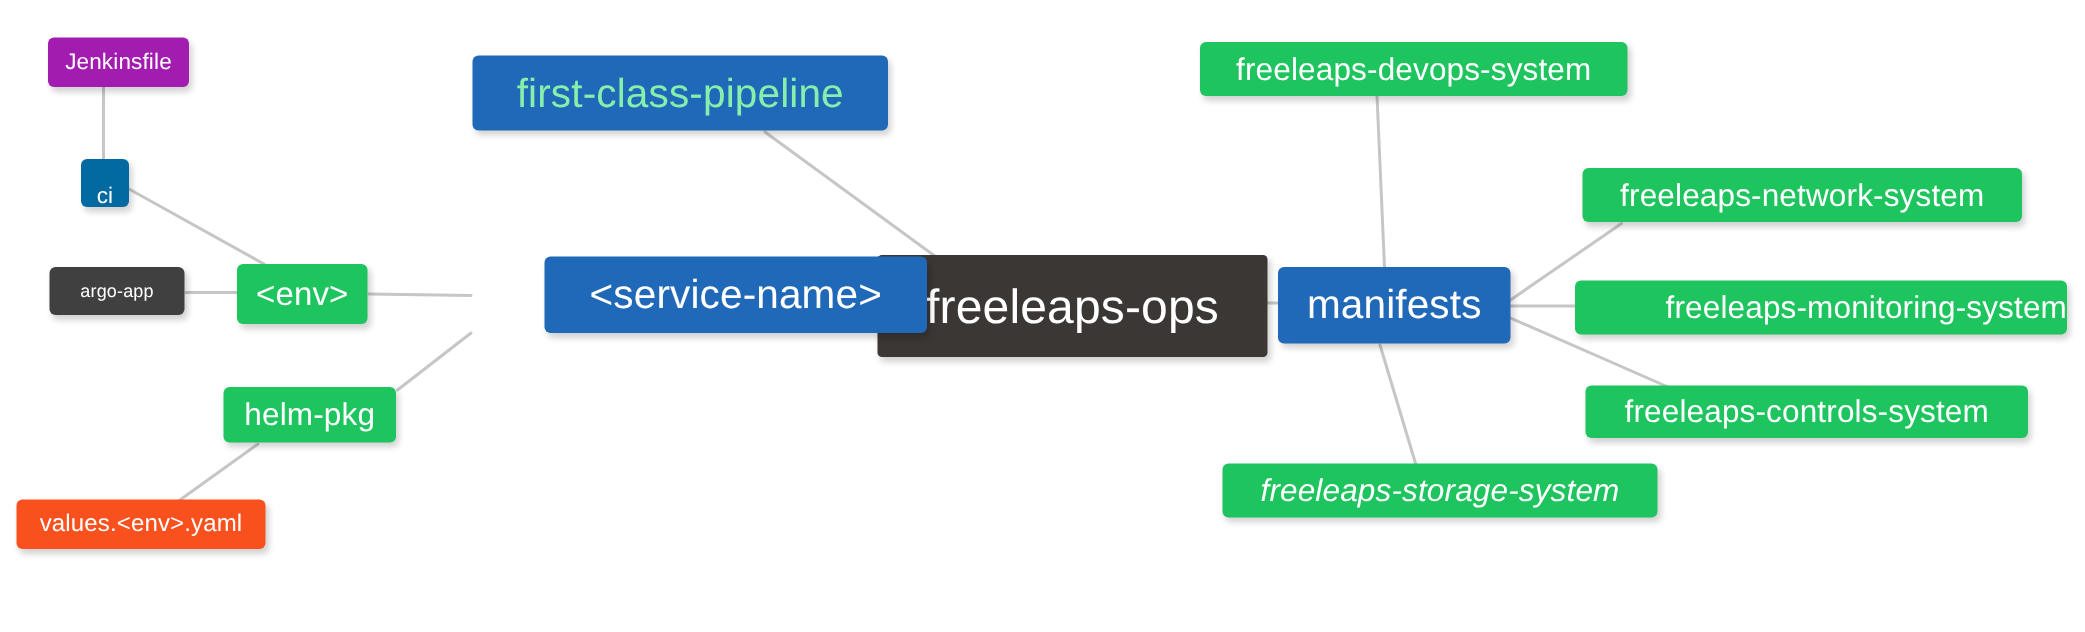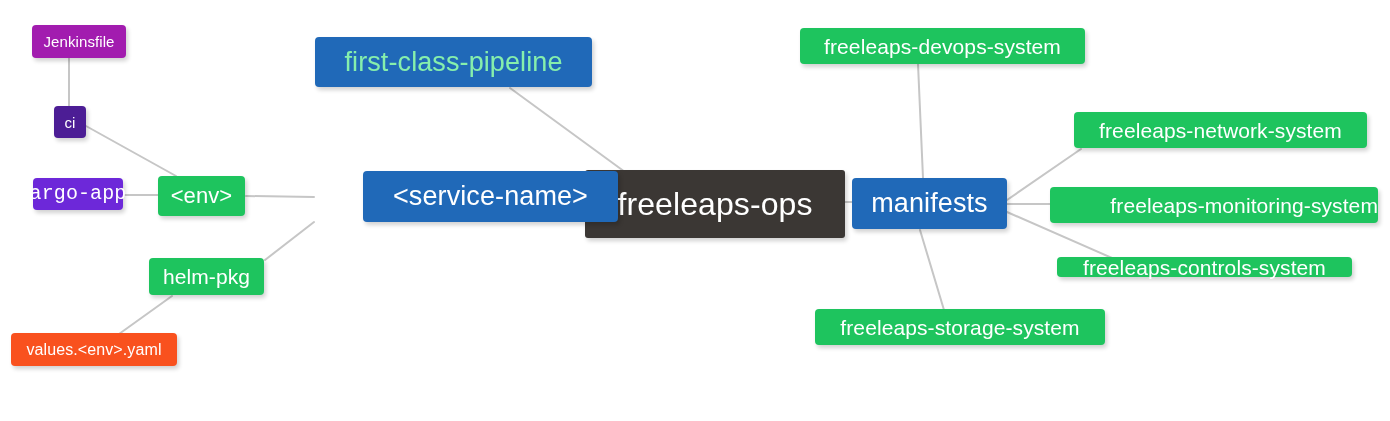--- a/index.html
+++ b/index.html
@@ -79,38 +79,38 @@
       </div>
       <div class="node" style="left: 158px; top: 176px; width: 87px; height: 40px; background: rgb(30, 196, 94); font-size: 22px; color: rgb(255, 255, 255); align-items: center;">
         <span>&lt;env&gt;</span>
       </div>
       <div class="node" style="left: 149px; top: 258px; width: 115px; height: 37px; background: rgb(30, 196, 94); font-size: 21px; color: rgb(255, 255, 255);">
         <span>helm-pkg</span>
       </div>
       <div class="node" style="left: 22px; top: 25px; width: 94px; height: 33px; background: #a21caf; font-size: 15px; color: rgb(255, 255, 255); margin-left: 10px;">
         <span>Jenkinsfile</span>
       </div>
-      <div class="node" style="left: 54px; top: 106px; width: 32px; height: 32px; background: #4c1d95; font-size: 15px; color: rgb(255, 255, 255);">
+      <div class="node" style="left: 54px; top: 106px; width: 32px; height: 32px; background: #0369a1; font-size: 15px; color: rgb(255, 255, 255); align-items: flex-end;">
         <span>ci</span>
       </div>
-      <div class="node" style="left: 33px; top: 178px; width: 90px; height: 32px; background: #6d28d9; font-size: 20px; color: rgb(255, 255, 255); font-family: Liberation Mono, monospace;">
+      <div class="node" style="left: 33px; top: 178px; width: 90px; height: 32px; background: #404040; font-size: 12px; color: rgb(255, 255, 255);">
         <span>argo-app</span>
       </div>
       <div class="node" style="left: 11px; top: 333px; width: 166px; height: 33px; background: rgb(249, 81, 30); font-size: 16px; color: rgb(255, 255, 255);">
         <span>values.&lt;env&gt;.yaml</span>
       </div>
       <div class="node" style="left: 800px; top: 28px; width: 285px; height: 36px; background: rgb(30, 196, 94); font-size: 21px; color: rgb(255, 255, 255);">
         <span>freeleaps-devops-system</span>
       </div>
-      <div class="node" style="left: 1055px; top: 112px; width: 293px; height: 36px; background: rgb(30, 196, 94); font-size: 21px; color: rgb(255, 255, 255); margin-left: 19px;">
+      <div class="node" style="left: 1055px; top: 112px; width: 293px; height: 36px; background: rgb(30, 196, 94); font-size: 21px; color: rgb(255, 255, 255);">
         <span>freeleaps-network-system</span>
       </div>
       <div class="node" style="left: 1050px; top: 187px; width: 328px; height: 36px; background: rgb(30, 196, 94); font-size: 21px; color: rgb(255, 255, 255); justify-content: flex-end;">
         <span>freeleaps-monitoring-system</span>
       </div>
-      <div class="node" style="left: 1057px; top: 257px; width: 295px; height: 20px; background: rgb(30, 196, 94); font-size: 21px; color: rgb(255, 255, 255);">
+      <div class="node" style="left: 1057px; top: 257px; width: 295px; height: 35px; background: rgb(30, 196, 94); font-size: 21px; color: rgb(255, 255, 255);">
         <span>freeleaps-controls-system</span>
       </div>
-      <div class="node" style="left: 815px; top: 309px; width: 290px; height: 36px; background: rgb(30, 196, 94); font-size: 21px; color: rgb(255, 255, 255);">
+      <div class="node" style="left: 815px; top: 309px; width: 290px; height: 36px; background: rgb(30, 196, 94); font-size: 21px; color: rgb(255, 255, 255); font-style: italic;">
         <span>freeleaps-storage-system</span>
       </div>
     </div>
 </div>
 
 </body></html>

